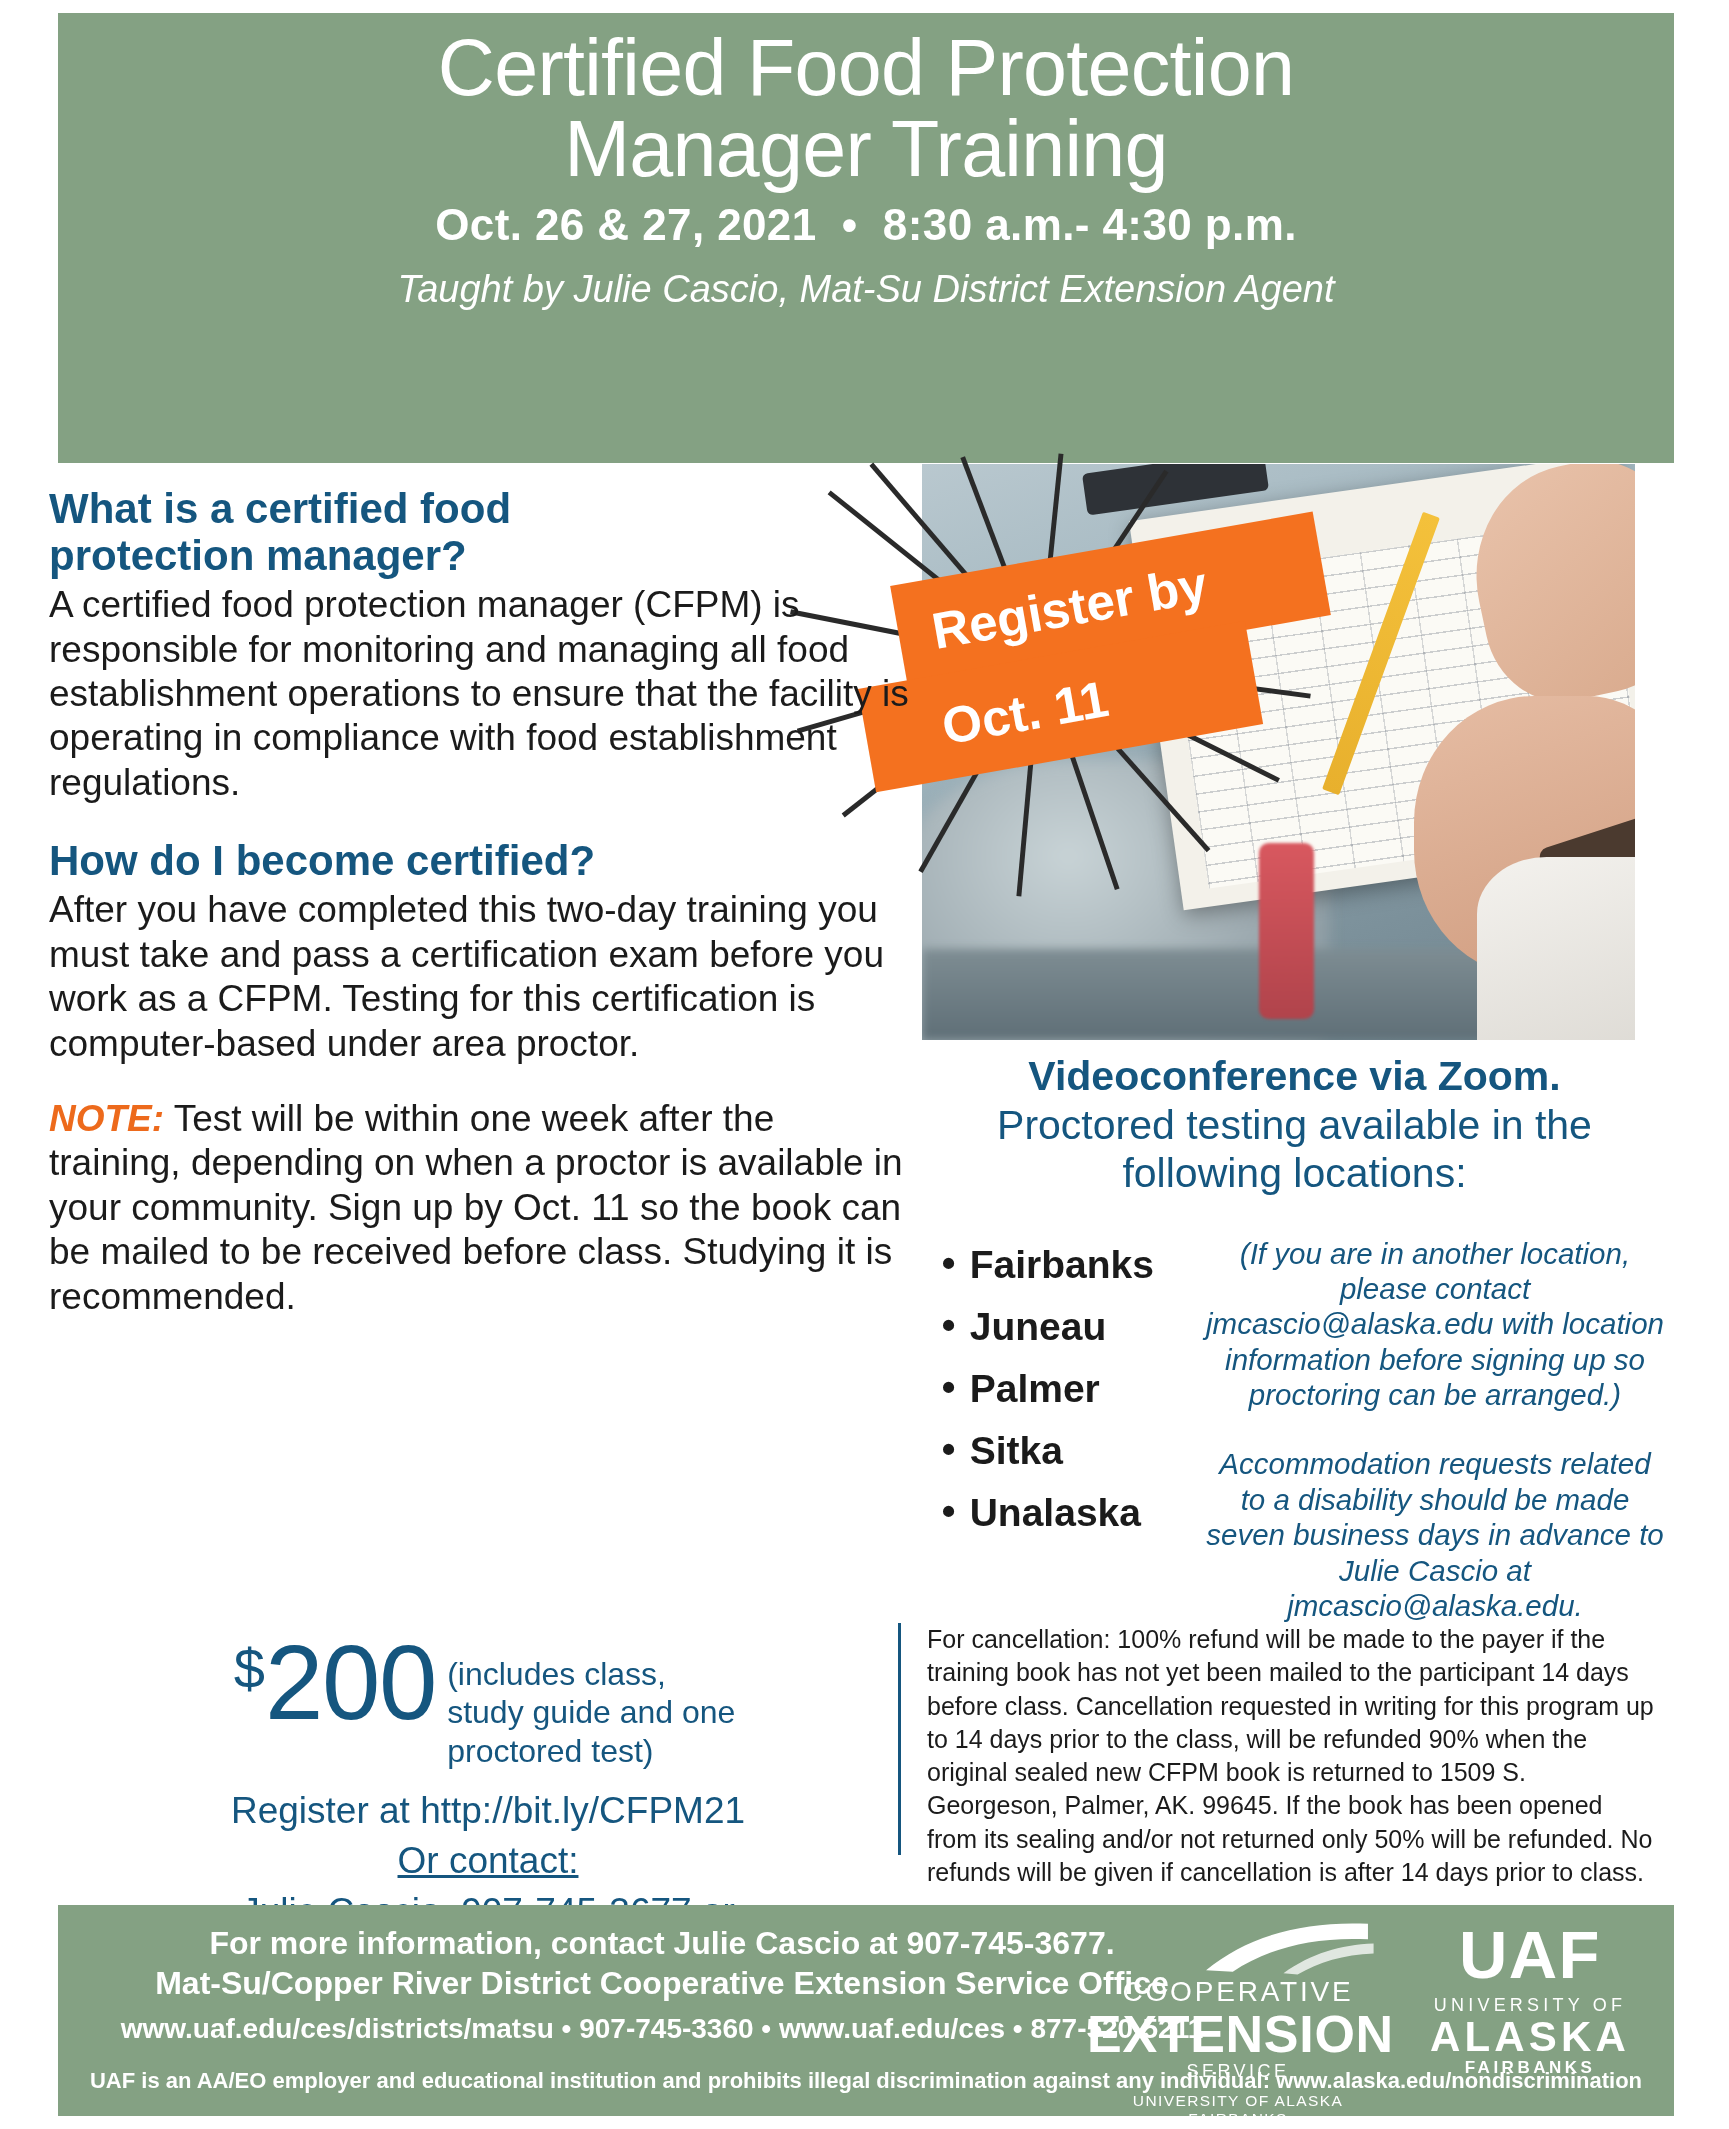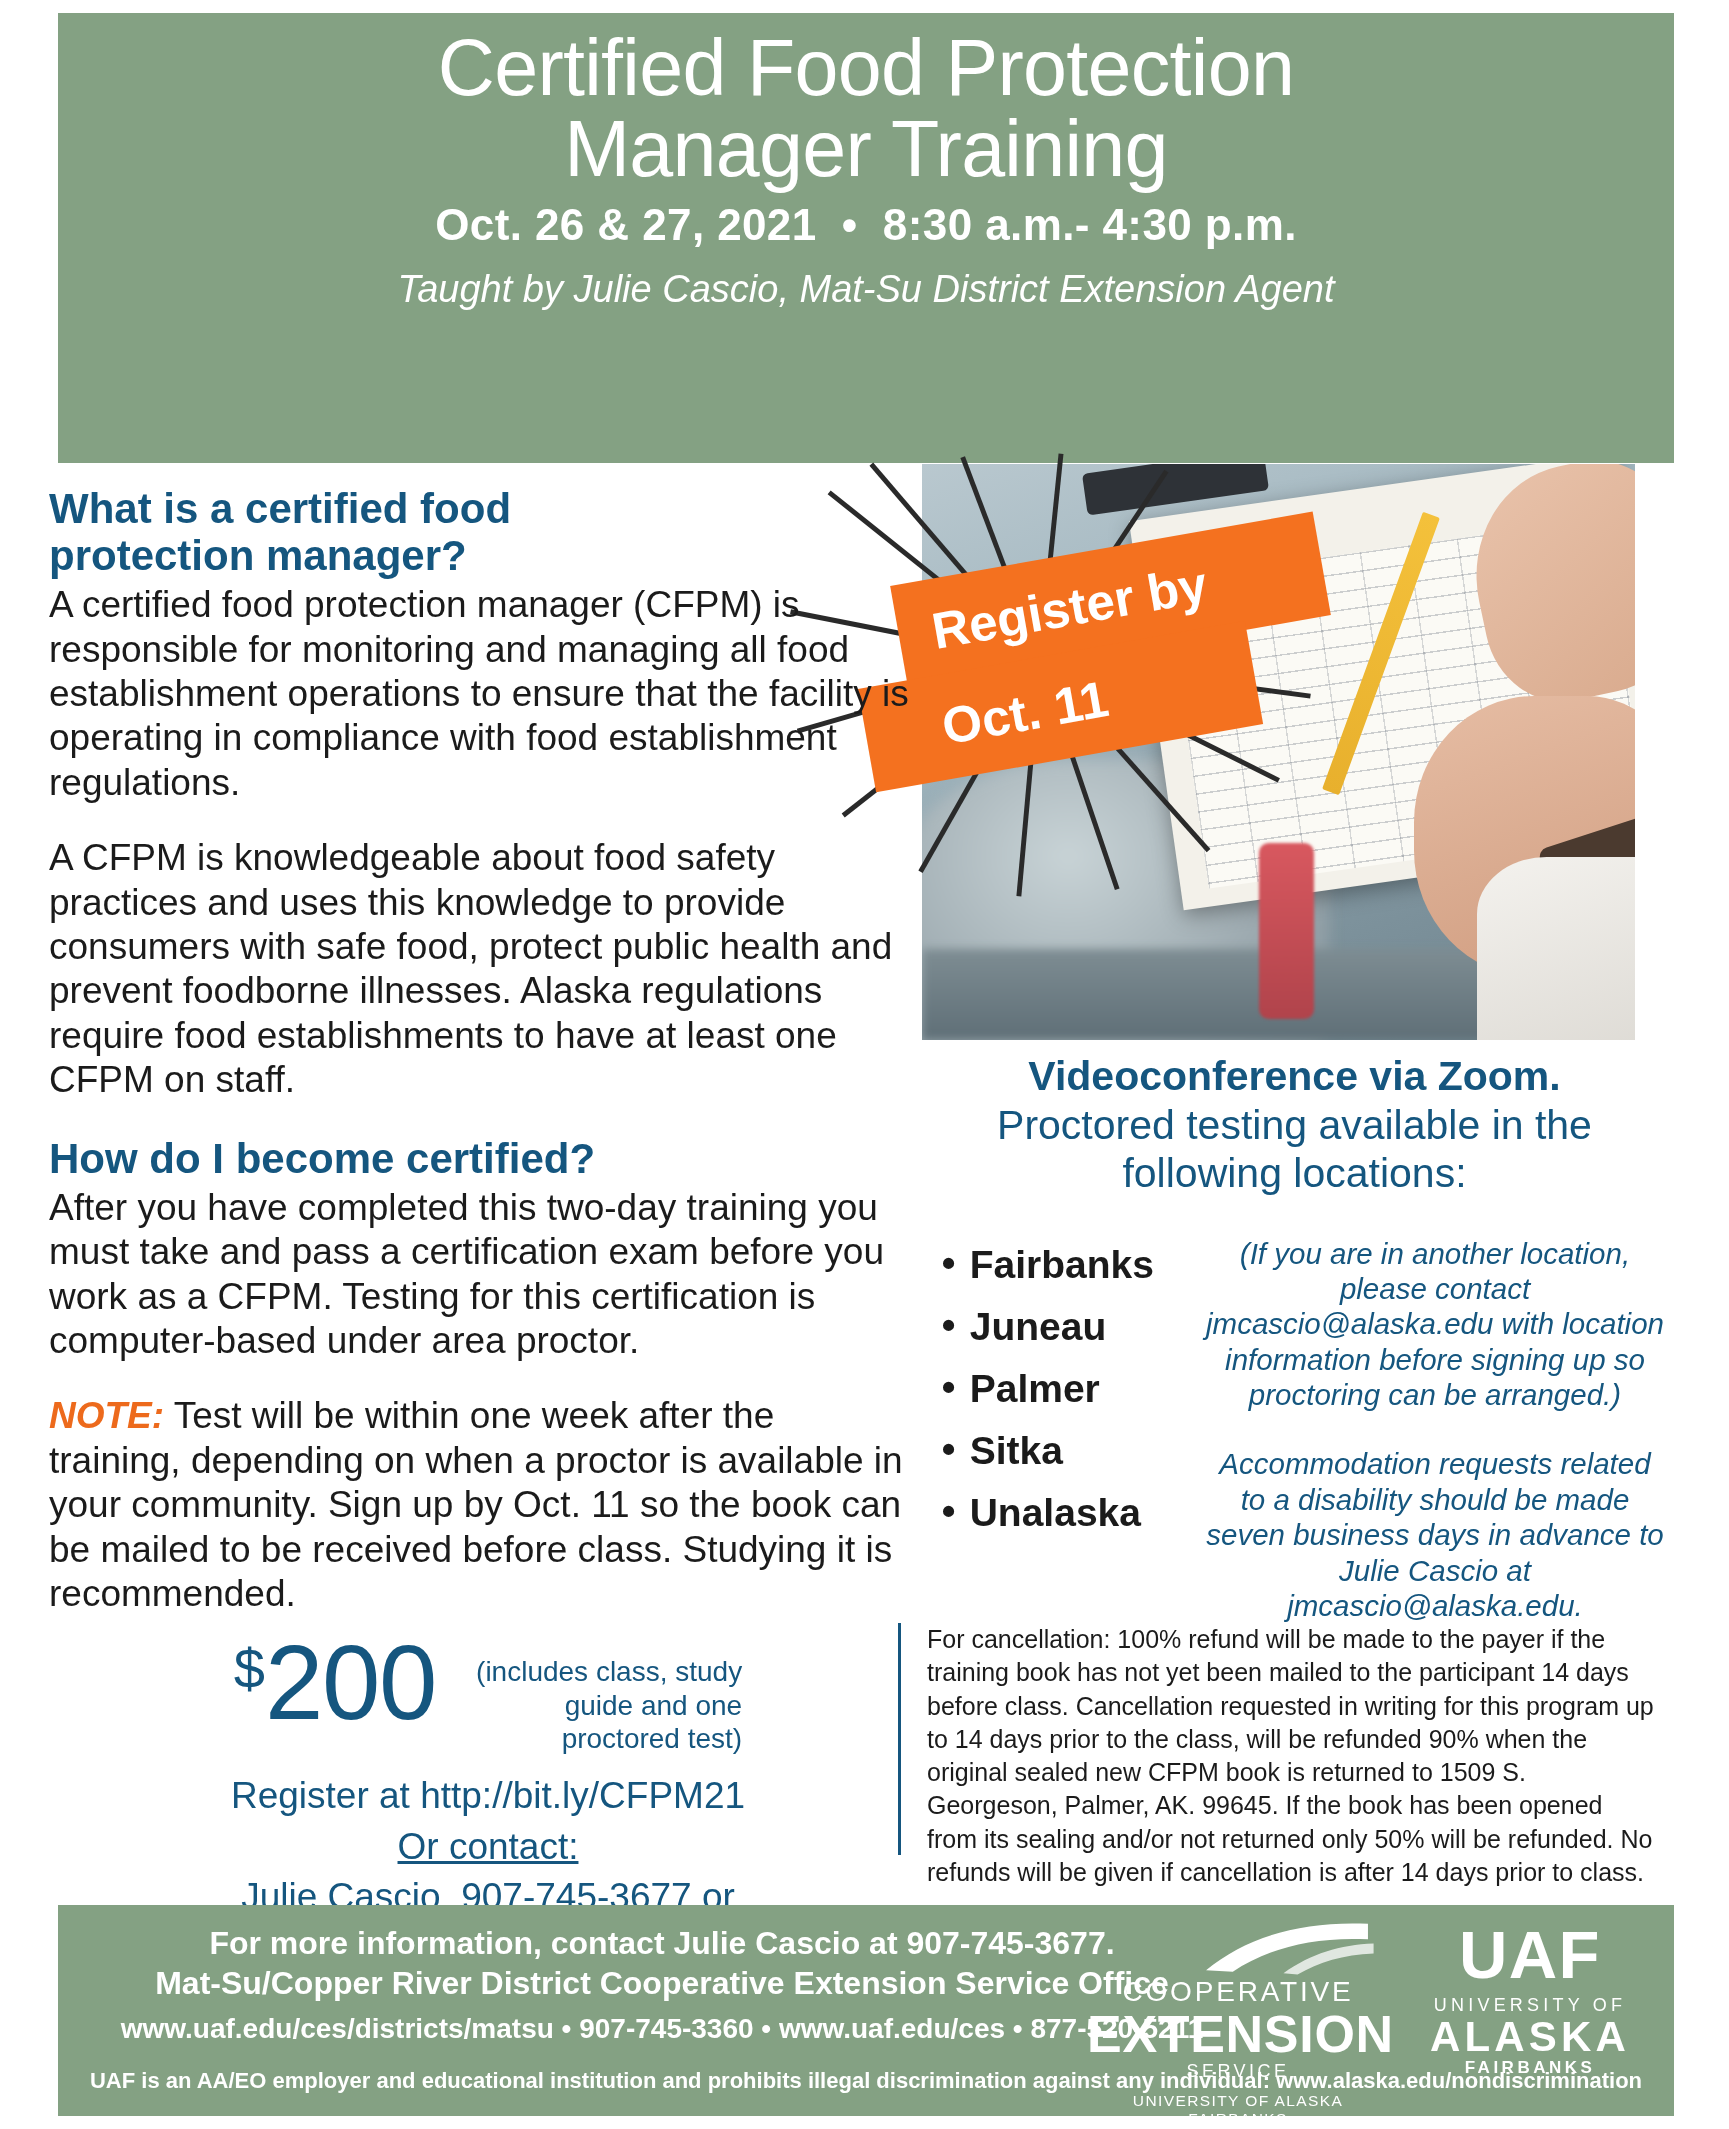--- a/index.html
+++ b/index.html
@@ -192,21 +192,21 @@
     line-height:1.2;
     color:#15567f;
   }
   .loc-notes p.second { margin-top:34px; }
 
   
   .price-block { position:absolute; left:84px; top:1630px; width:808px; text-align:center; color:#15567f; }
   .price-row { display:flex; align-items:flex-start; justify-content:center; }
   .dollar { font-size:56px; line-height:1; padding-top:11.2px; font-weight:400; }
   .amount { font-size:105px; line-height:1; font-weight:400; letter-spacing:-1.4px; }
-  .price-note { text-align:right; font-size:28px; line-height:1.2; padding:25px 0 0 11.2px; max-width:295px; }
+  .price-note { text-align:left; font-size:32px; line-height:1.2; padding:25px 0 0 11.2px; max-width:295px; }
   .reg-line { font-size:37px; margin-top:19.7px; }
   .or-line { font-size:37px; margin-top:8.4px;text-decoration:underline; }
   .contact-line { font-size:37px; margin-top:8.4px; }
 
   
   .divider { position:absolute; left:898px; top:1623px; width:2.8px; height:232px; background:#15567f; }
   .cancel {
     position:absolute; left:927px; top:1623px; width:731px;
     font-size:25px; line-height:1.33; color:#1b1b1b;
   }
@@ -295,21 +295,20 @@
     <div class="ribbon r1">Register by</div>
     <div class="ribbon r2">Oct. 11</div>
   </div>
 
   <div class="left-col">
     <h2 class="q">
       <span>What is a certified food</span><br>
       <span>protection manager?</span>
     </h2>
     <p class="body">A certified food protection manager (CFPM) is responsible for monitoring and managing all food establishment operations to ensure that the facility is operating in compliance with food establishment regulations.</p>
-    <p class="body">A CFPM is knowledgeable about food safety practices and uses this knowledge to provide consumers with safe food, protect public health and prevent foodborne illnesses. Alaska regulations require food establishments to have at least one CFPM on staff.</p>
 
     <div class="spacer-md"></div>
 
     <h2 class="q">How do I become certified?</h2>
     <p class="body">After you have completed this two-day training you must take and pass a certification exam before you work as a CFPM. Testing for this certification is computer-based under area proctor.</p>
     <p class="body">
       <span class="note-label">NOTE:</span><span> Test will be within one week after the training, depending on when a proctor is available in your community. Sign up by Oct. 11 so the book can be mailed to be received before class. Studying it is recommended.</span>
     </p>
   </div>
 

